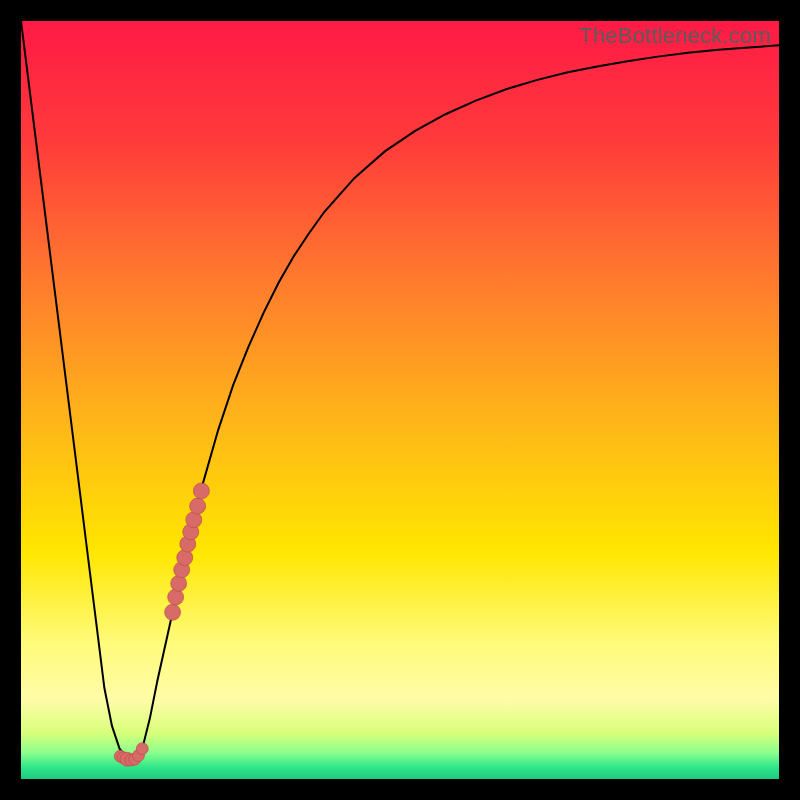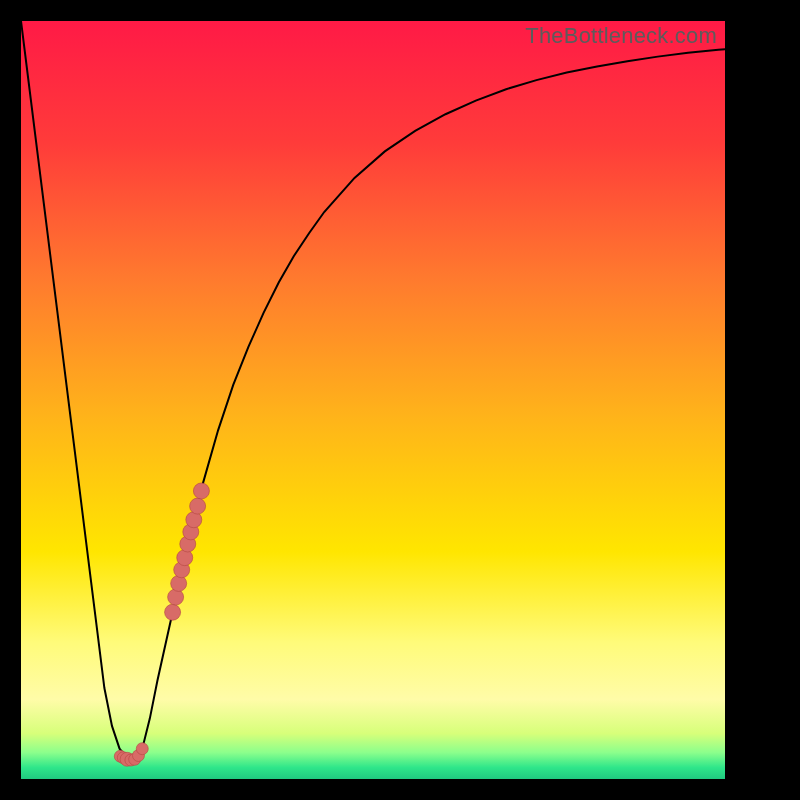--- a/index.html
+++ b/index.html
@@ -13,21 +13,21 @@
   }
   .frame {
     position: absolute;
     left: 0; top: 0;
     width: 800px; height: 800px;
     background: #000;
   }
   .plot {
     position: absolute;
     left: 21px; top: 21px;
-    width: 704px; height: 758px;
+    width: 758px; height: 758px;
     overflow: hidden;
   }
   svg { display: block; }
   .watermark {
     position: absolute;
     top: 2px;
     right: 8px;
     font-size: 22px;
     font-weight: 400;
     color: #5c5c5c;

